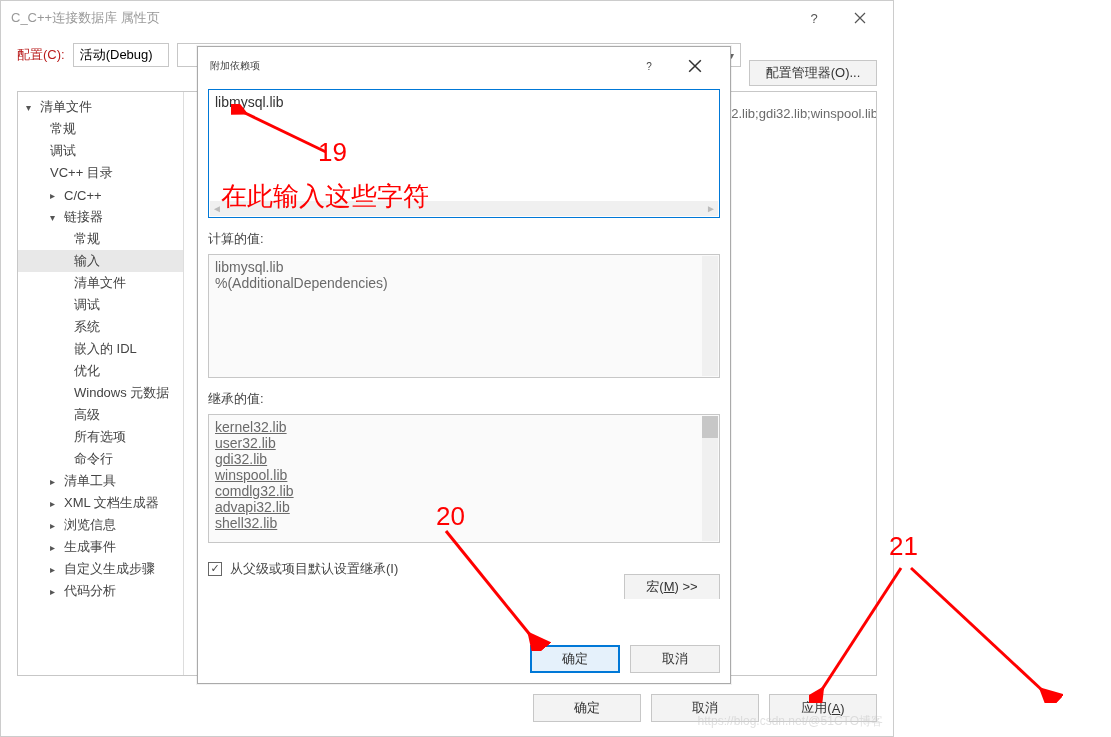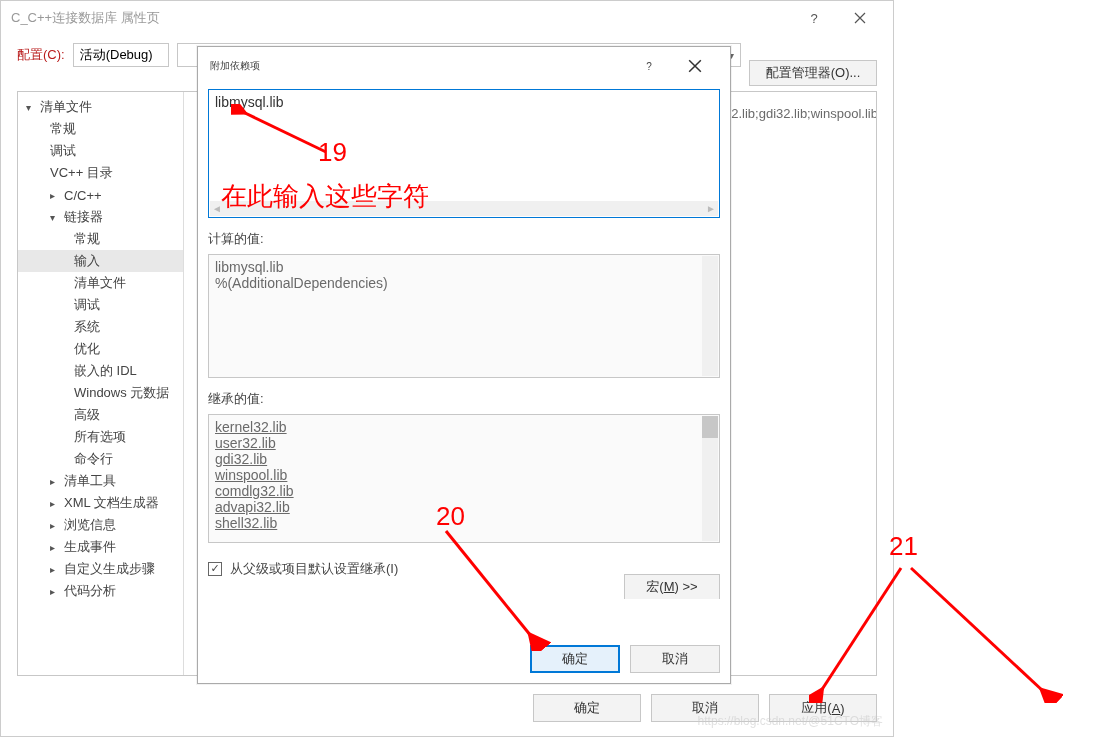--- a/index.html
+++ b/index.html
@@ -242,24 +242,24 @@
         <div class="tree-row lvl3">
           <span>清单文件</span>
         </div>
         <div class="tree-row lvl3">
           <span>调试</span>
         </div>
         <div class="tree-row lvl3">
           <span>系统</span>
         </div>
         <div class="tree-row lvl3">
+          <span>嵌入的 IDL</span>
+        </div>
+        <div class="tree-row lvl3">
           <span>优化</span>
-        </div>
-        <div class="tree-row lvl3">
-          <span>嵌入的 IDL</span>
         </div>
         <div class="tree-row lvl3">
           <span>Windows 元数据</span>
         </div>
         <div class="tree-row lvl3">
           <span>高级</span>
         </div>
         <div class="tree-row lvl3">
           <span>所有选项</span>
         </div>

